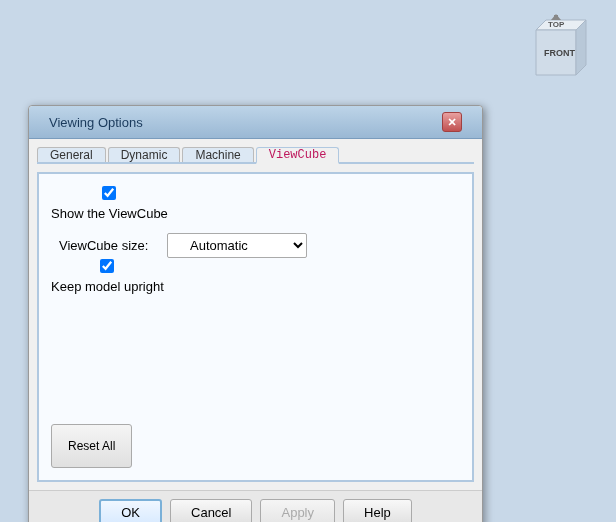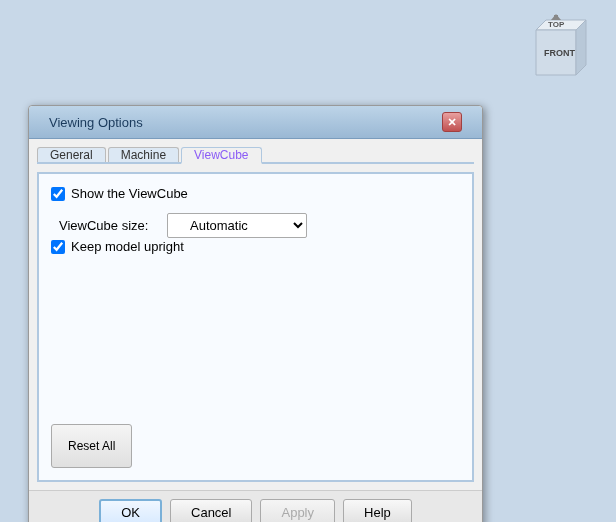--- a/index.html
+++ b/index.html
@@ -96,21 +96,22 @@
       margin-right: 2px;
       color: #333;
     }
 
     .tab.active {
       background: #f0f0f0;
       border-color: #b0c8e0;
       border-bottom: 2px solid #f0f0f0;
       margin-bottom: -2px;
       z-index: 1;
-      color: #8b5cf6;
+      color: #be185d;
+      font-family: Liberation Mono, monospace;
     }
 
     
     .tab-content {
       border: 2px solid #b0c8e0;
       background: #f8fbff;
       padding: 12px;
       min-height: 310px;
       position: relative;
     }
@@ -120,20 +121,21 @@
       align-items: center;
       margin-bottom: 12px;
     }
 
     .option-row label {
       display: flex;
       align-items: center;
       gap: 6px;
       cursor: pointer;
       font-size: 13px;
+      flex-direction: column;
     }
 
     .option-row input[type="checkbox"] {
       width: 14px;
       height: 14px;
       cursor: pointer;
     }
 
     .size-row {
       display: flex;
@@ -230,20 +232,21 @@
 
   <div class="dialog-titlebar">
     <span class="dialog-title">Viewing Options</span>
     <div class="close-btn">✕</div>
   </div>
 
   <div class="dialog-body">
 
     <div class="tabs">
       <div class="tab">General</div>
+      <div class="tab">Dynamic</div>
       <div class="tab">Machine</div>
       <div class="tab active">ViewCube</div>
     </div>
 
     <div class="tab-content">
 
       <div class="option-row">
         <label>
           <input type="checkbox" checked="" style="">
           <span>Show the ViewCube</span>

